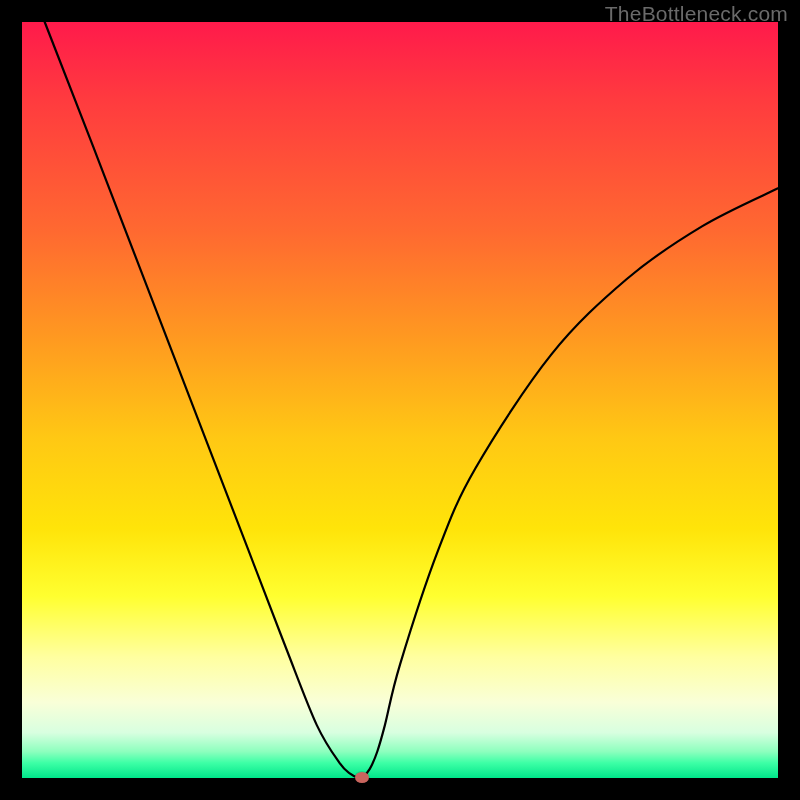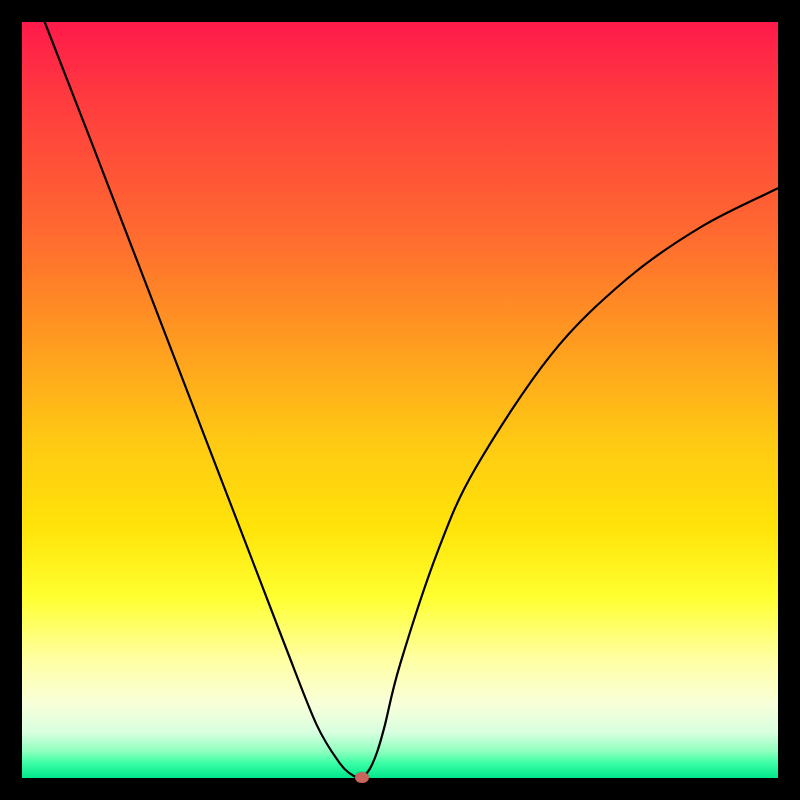--- a/index.html
+++ b/index.html
@@ -75,13 +75,14 @@
 
 <div class="frame">
   <div class="plot"></div>
 
   <svg class="curve" viewBox="0 0 756 756" preserveAspectRatio="none">
     <path id="curve-path" fill="none" stroke="#000" stroke-width="2.2" stroke-linejoin="round" stroke-linecap="round" d="M 22.7 0.0 C 31.5 22.7, 54.2 80.6, 75.6 136.1 C 97.0 191.5, 126.0 267.1, 151.2 332.6 C 176.4 398.2, 207.9 480.1, 226.8 529.2 C 245.7 578.3, 253.3 598.5, 264.6 627.5 C 275.9 656.5, 286.0 684.2, 294.8 703.1 C 303.7 722.0, 311.8 732.7, 317.5 740.9 C 323.2 749.1, 325.7 749.7, 328.9 752.2 C 332.0 754.7, 334.5 755.4, 336.4 756.0 C 338.3 756.6, 338.3 757.5, 340.2 756.0 C 342.1 754.5, 345.2 751.3, 347.8 746.9 C 350.3 742.5, 352.8 736.8, 355.3 729.5 C 357.8 722.2, 359.1 717.6, 362.9 703.1 C 366.7 688.6, 369.2 671.6, 378.0 642.6 C 386.8 613.6, 403.2 562.0, 415.8 529.2 C 428.4 496.4, 434.7 478.8, 453.6 446.0 C 472.5 413.3, 504.0 364.1, 529.2 332.6 C 554.4 301.1, 579.6 278.5, 604.8 257.0 C 630.0 235.6, 655.2 219.2, 680.4 204.1 C 705.6 189.0, 743.4 172.6, 756.0 166.3"></path>
   </svg>
 
   <div id="marker" class="marker" style="left: 355.2px; top: 772px;"></div>
 
+  <div class="watermark">TheBottleneck.com</div>
 </div>
 
 </body></html>

